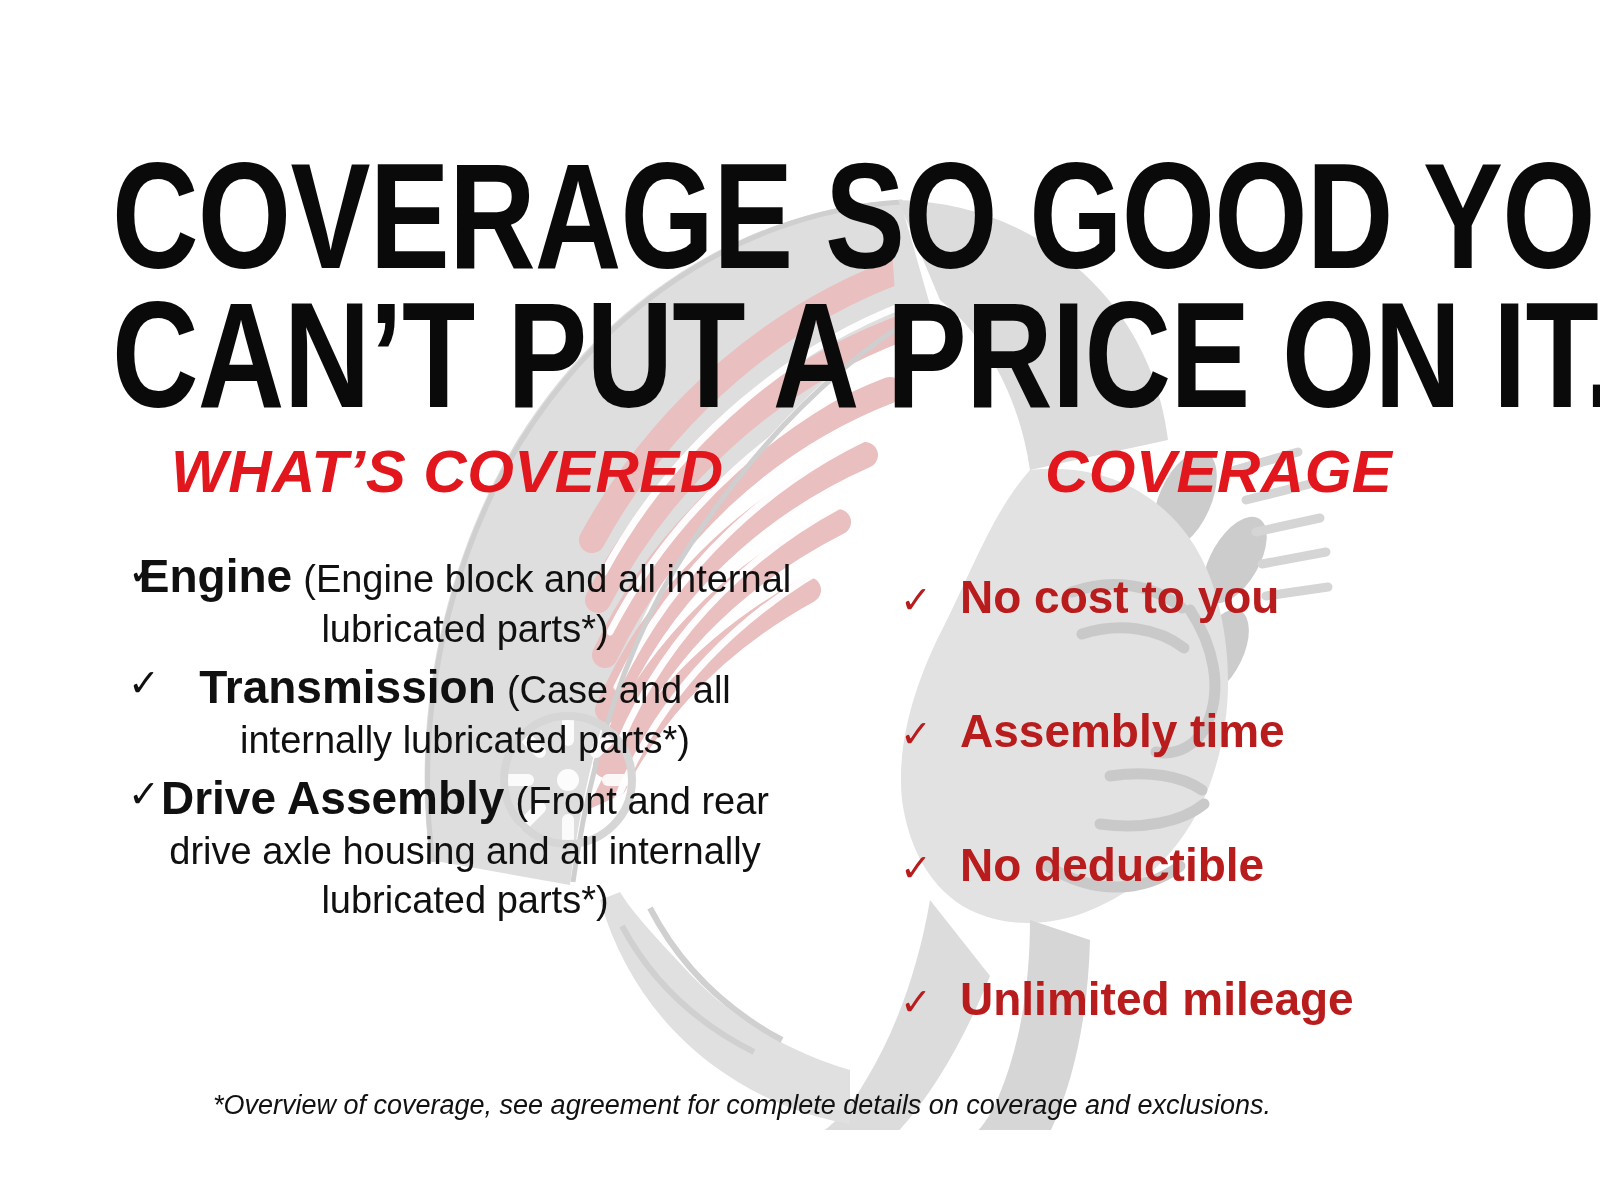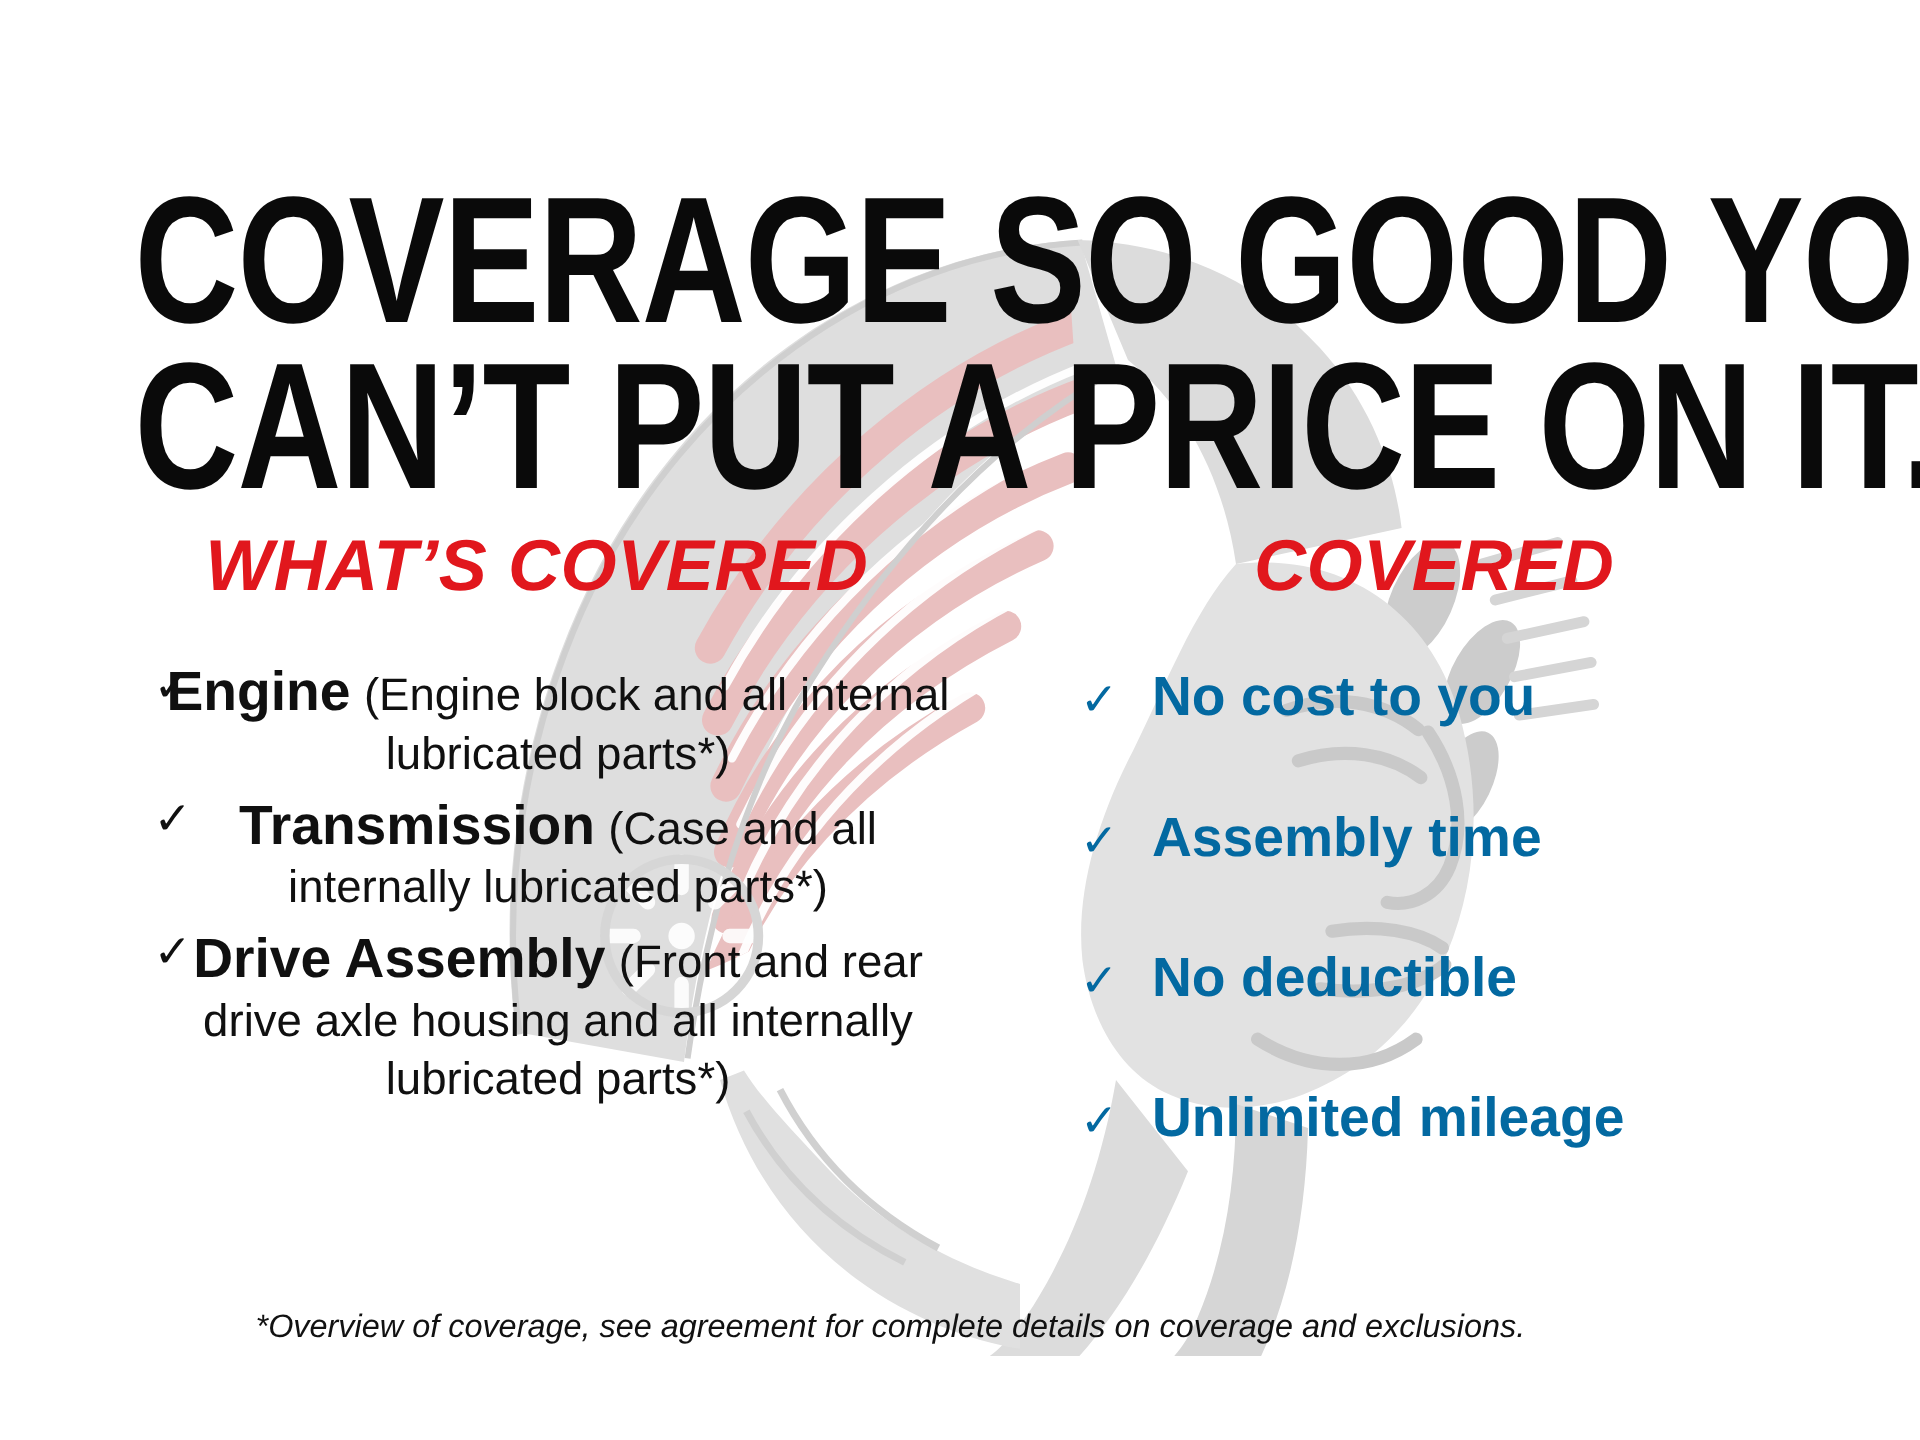--- a/index.html
+++ b/index.html
@@ -105,26 +105,27 @@
   #benefits-list {
     position: absolute;
     left: 900px;
     top: 556px;
     width: 640px;
     z-index: 3;
   }
   .ben-item {
     position: relative;
     height: 117px;
-    color: #0369a1;
+    color: #b91c1c;
     font-family: "Liberation Sans", sans-serif;
     font-weight: 700;
     font-size: 46px;
     line-height: 1.05;
     white-space: nowrap;
+    margin-top: 17px;
   }
   .ben-item .tick {
     display: inline-block;
     width: 60px;
     font-size: 38px;
     font-weight: 400;
     vertical-align: baseline;
   }
   .ben-item .blabel { display: inline; }
 
@@ -271,21 +272,21 @@
     </div>
 
     <div class="cov-item">
       <span class="tick">✓</span>
       <span class="term">Drive Assembly</span>
       <span class="desc">(Front and rear drive axle housing and all internally lubricated parts*)</span>
     </div>
 
   </div>
 
-  <div id="heading-benefits" class="col-heading">COVERED</div>
+  <div id="heading-benefits" class="col-heading">COVERAGE</div>
 
   <div id="benefits-list">
 
     <div class="ben-item">
       <span class="tick">✓</span><span class="blabel">No cost to you</span>
     </div>
 
     <div class="ben-item">
       <span class="tick">✓</span><span class="blabel">Assembly time</span>
     </div>

